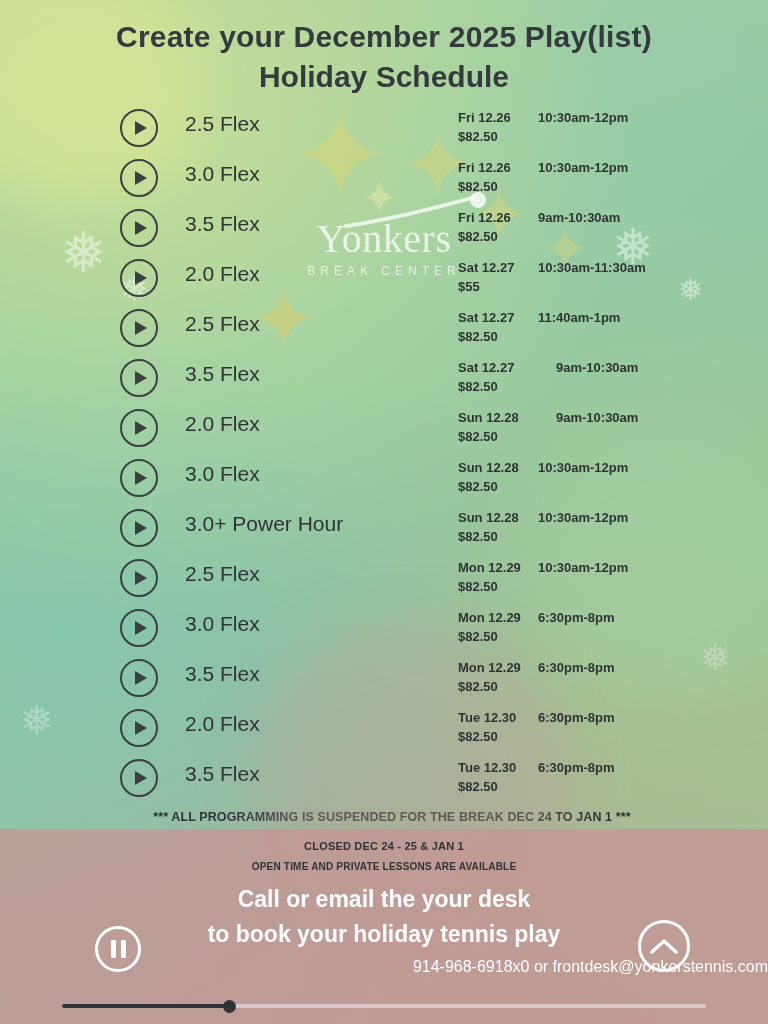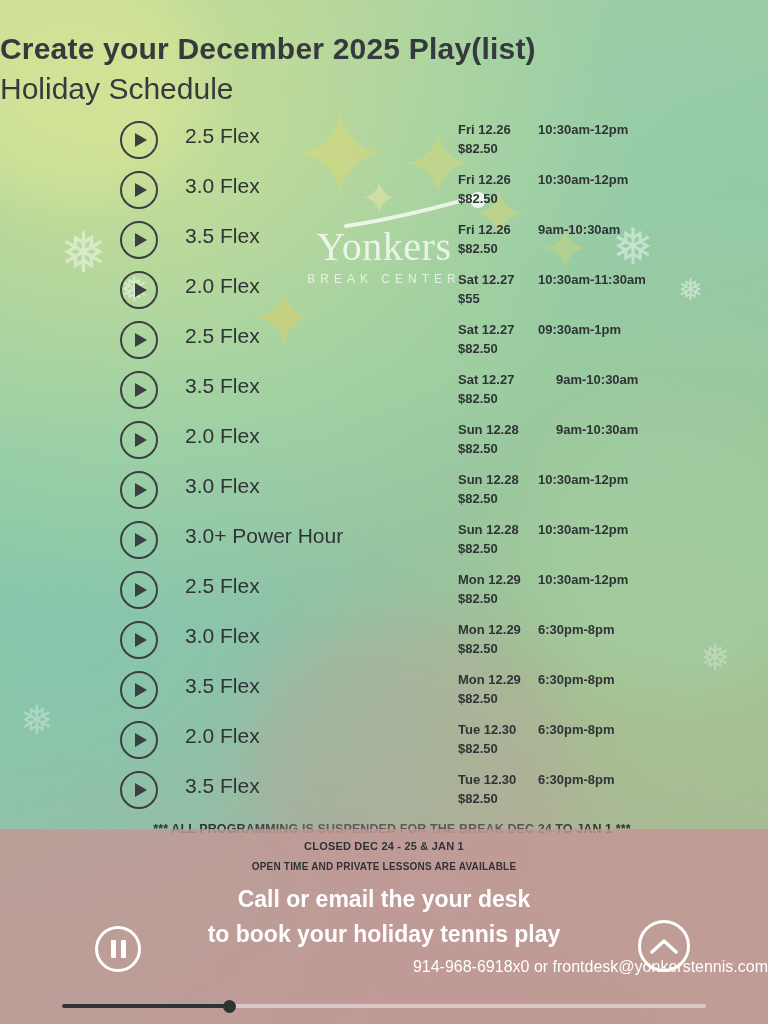--- a/index.html
+++ b/index.html
@@ -33,37 +33,36 @@
     color: rgba(235,225,120,0.55);
     line-height: 1;
   }
   .blur-blob {
     position: absolute;
     border-radius: 50%;
     filter: blur(26px);
   }
 
   
-  .header { position: relative; padding-top: 32px; }
+  .header { position: relative; padding-top: 20px; text-align: center; }
   .title-1 {
     font-size: 30px; font-weight: bold; color: #353a3e;
     letter-spacing: 0.2px;
   }
   .title-2 {
-    font-size: 30px; font-weight: normal; color: #353a3e;
+    font-size: 30px; font-weight: bold; color: #353a3e;
     margin-top: 6px;
   }
 
   
   .logo-wm {
     position: absolute;
     left: 0; right: 0; top: 215px;
     text-align: center;
     pointer-events: none;
-    margin-top: 8px;
   }
   .logo-wm .brand {
     font-family: "Liberation Serif", serif;
     font-size: 40px;
     color: rgba(255,255,255,0.75);
     letter-spacing: 0.5px;
   }
   .logo-wm .sub {
     font-size: 12px;
     letter-spacing: 5px;
@@ -292,21 +291,21 @@
         <div class="meta-date">Sat 12.27</div>
         <div class="meta-time">10:30am-11:30am</div>
         <div class="meta-price">$55</div>
       </div>
       <div class="row">
         <div class="play-btn">
           <div class="play-tri"></div>
         </div>
         <div class="lesson">2.5 Flex</div>
         <div class="meta-date">Sat 12.27</div>
-        <div class="meta-time">09:30am-1pm</div>
+        <div class="meta-time">11:40am-1pm</div>
         <div class="meta-price">$82.50</div>
       </div>
       <div class="row">
         <div class="play-btn">
           <div class="play-tri"></div>
         </div>
         <div class="lesson">3.5 Flex</div>
         <div class="meta-date">Sat 12.27</div>
         <div class="meta-time indent">9am-10:30am</div>
         <div class="meta-price">$82.50</div>

